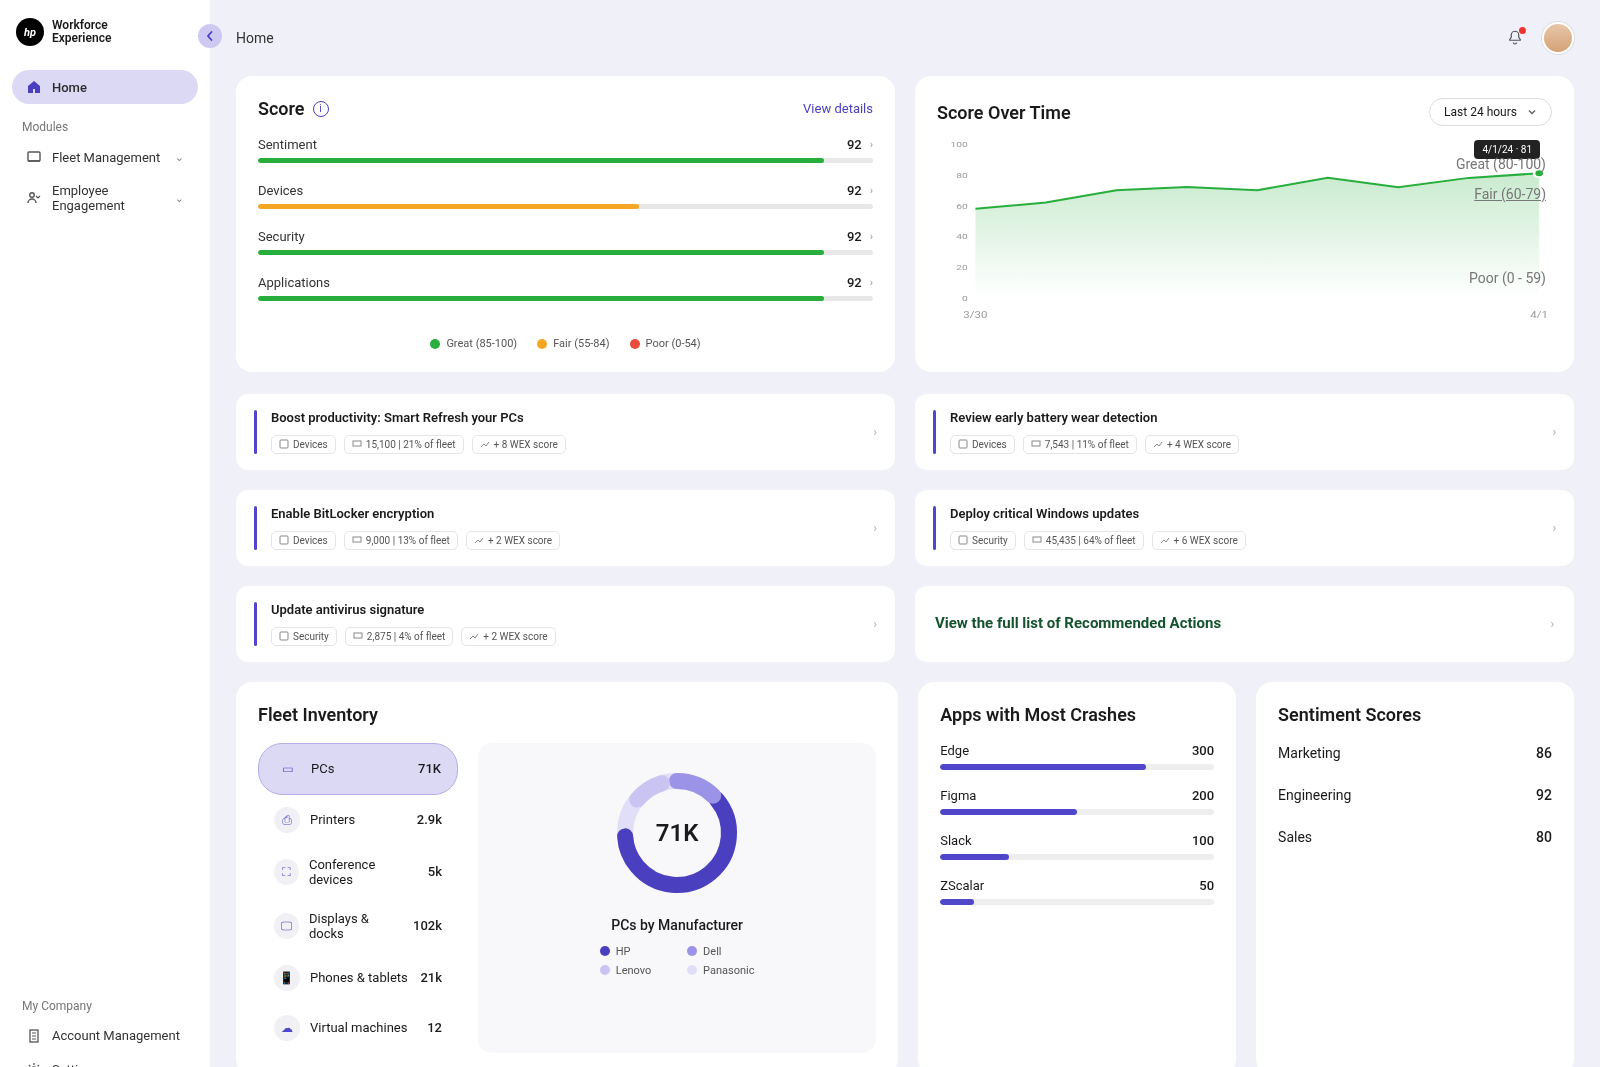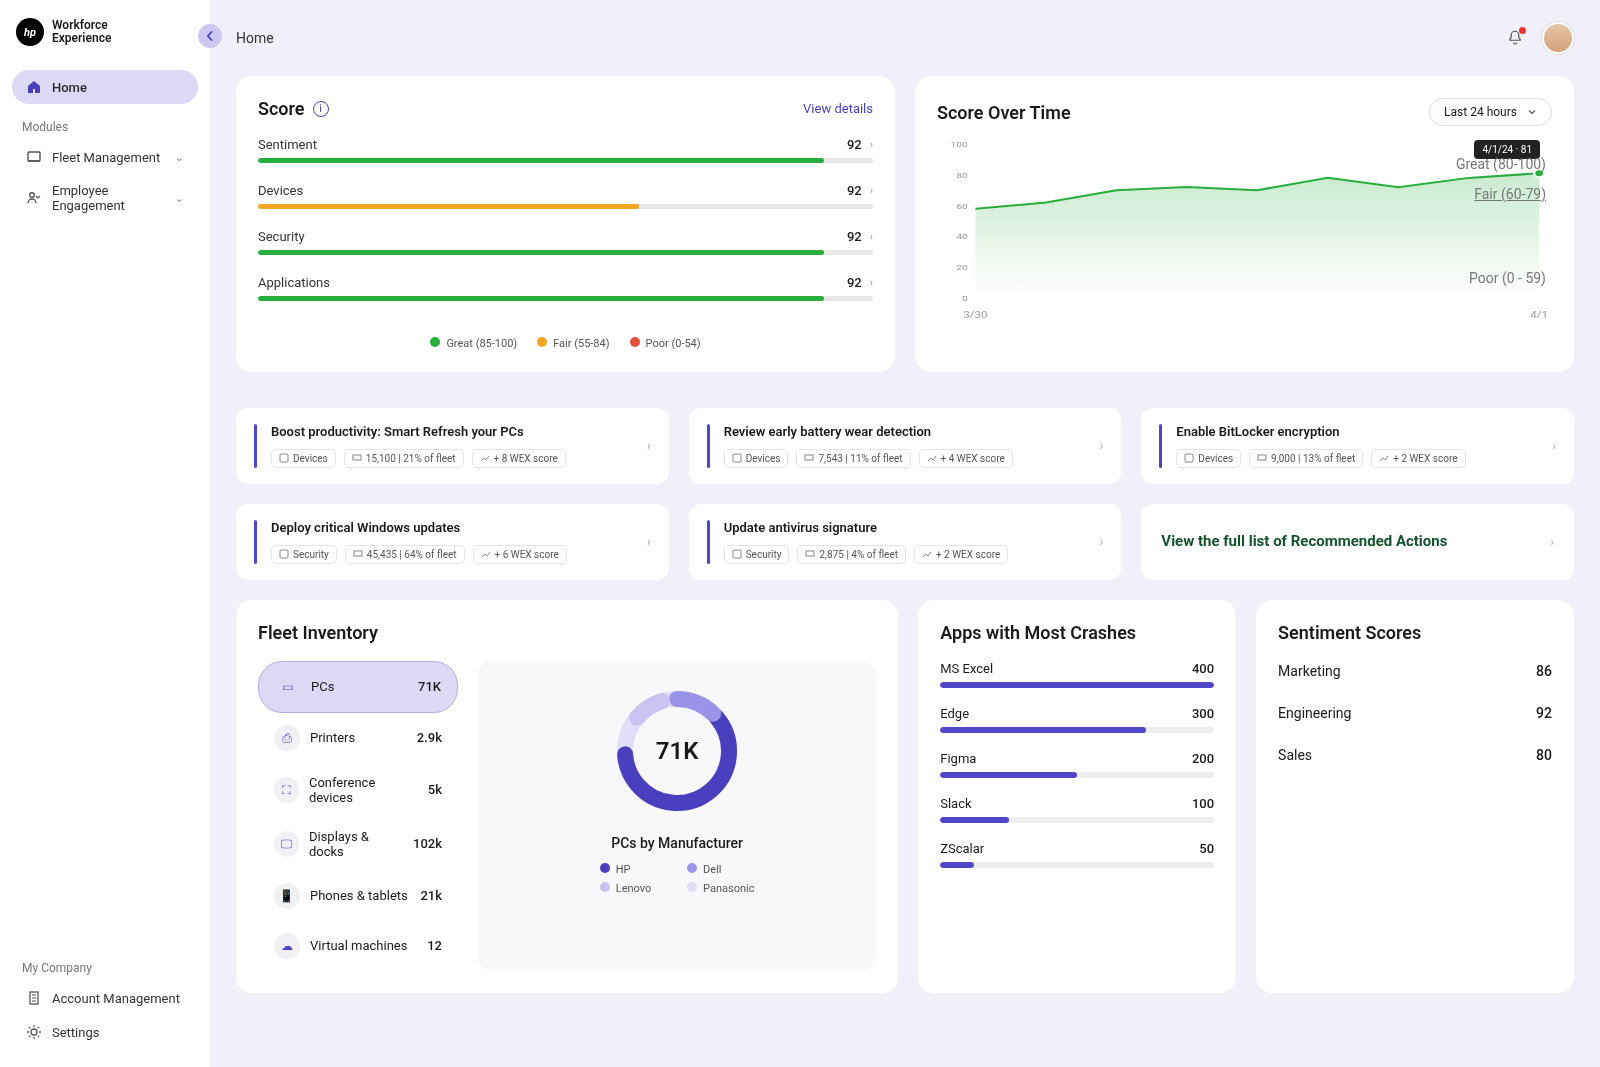--- a/index.html
+++ b/index.html
@@ -43,32 +43,32 @@
   .gauge-val { position: absolute; inset: 0; display: flex; align-items: center; justify-content: center; font-size: 40px; font-weight: 600; }
   .score-bars { flex: 1; }
   .sb-row { margin-bottom: 20px; }
   .sb-top { display: flex; align-items: center; font-size: 13px; margin-bottom: 6px; }
   .sb-label { color: #333; }
   .sb-val { margin-left: auto; margin-right: 8px; font-weight: 500; }
   .sb-chev { color: #999; cursor: pointer; font-size: 11px; }
   .sb-track { height: 5px; background: #e8e8e8; border-radius: 3px; overflow: hidden; }
   .sb-fill { height: 100%; border-radius: 3px; }
   .legend { display: flex; gap: 20px; justify-content: center; margin-top: 16px; font-size: 11px; color: #555; }
-  .legend-item { display: flex; gap: 6px; }
+  .legend-item { display: flex; align-items: center; gap: 6px; }
   .dot { width: 10px; height: 10px; border-radius: 50%; }
   
   
   .sot-header { display: flex; align-items: center; margin-bottom: 12px; }
   .dropdown-pill { margin-left: auto; border: 1px solid #ddd; border-radius: 20px; padding: 6px 14px; font-size: 12px; display: flex; align-items: center; gap: 10px; cursor: pointer; }
   .chart-area { position: relative; height: 190px; }
   .tooltip-bubble { position: absolute; right: 12px; top: 2px; background: #222; color: #fff; font-size: 10px; padding: 4px 8px; border-radius: 4px; }
   .band-label { position: absolute; right: 6px; font-size: 14px; color: #777; }
   
   
-  .recs { display: grid; grid-template-columns: repeat(3,1fr); gap: 20px; margin-top: 36px; }
+  .recs { display: grid; grid-template-columns: repeat(2,1fr); gap: 20px; margin-top: 22px; }
   .rec-card { background: #fff; border-radius: 12px; padding: 16px 18px; display: flex; align-items: center; gap: 10px; cursor: pointer; }
   .rec-accent { width: 3px; align-self: stretch; background: #5046c9; border-radius: 2px; margin-right: 4px; }
   .rec-body { flex: 1; }
   .rec-title { font-size: 13px; font-weight: 600; line-height: 1.3; margin-bottom: 8px; }
   .rec-meta { display: flex; gap: 8px; flex-wrap: wrap; }
   .pill { border: 1px solid #e5e5e5; border-radius: 5px; padding: 3px 7px; font-size: 10px; color: #555; display: inline-flex; align-items: center; gap: 4px; }
   .rec-chev { color: #aaa; font-size: 12px; }
   .full-list-card { background: #fff; border-radius: 12px; padding: 20px; display: flex; align-items: center; cursor: pointer; }
   .full-list-text { color: #14532d; font-weight: 700; font-size: 15px; line-height: 1.4; }
   
@@ -465,29 +465,20 @@
               </div>
           </div>
         </div>
       </div>
 
       <div class="card">
         <div class="card-title">Apps with Most Crashes</div>
         <div id="crash-rows">
             <div class="crash-row">
               <div class="crash-top">
-                <span>MS Excel</span>
-                <span class="crash-val">400</span>
-              </div>
-              <div class="crash-track">
-                <div class="crash-fill" style="width:100%"></div>
-              </div>
-            </div>
-            <div class="crash-row">
-              <div class="crash-top">
                 <span>Edge</span>
                 <span class="crash-val">300</span>
               </div>
               <div class="crash-track">
                 <div class="crash-fill" style="width:75%"></div>
               </div>
             </div>
             <div class="crash-row">
               <div class="crash-top">
                 <span>Figma</span>

